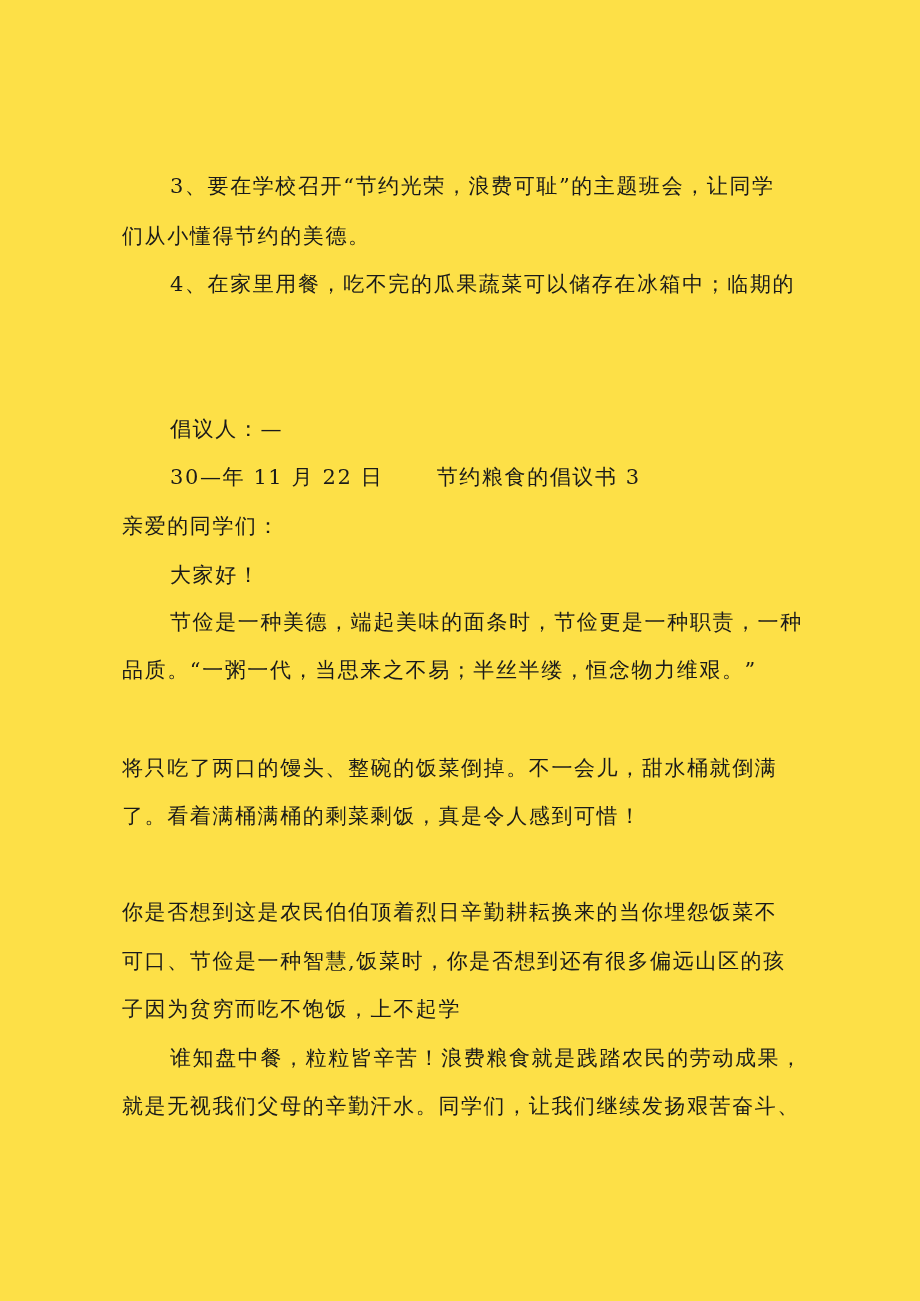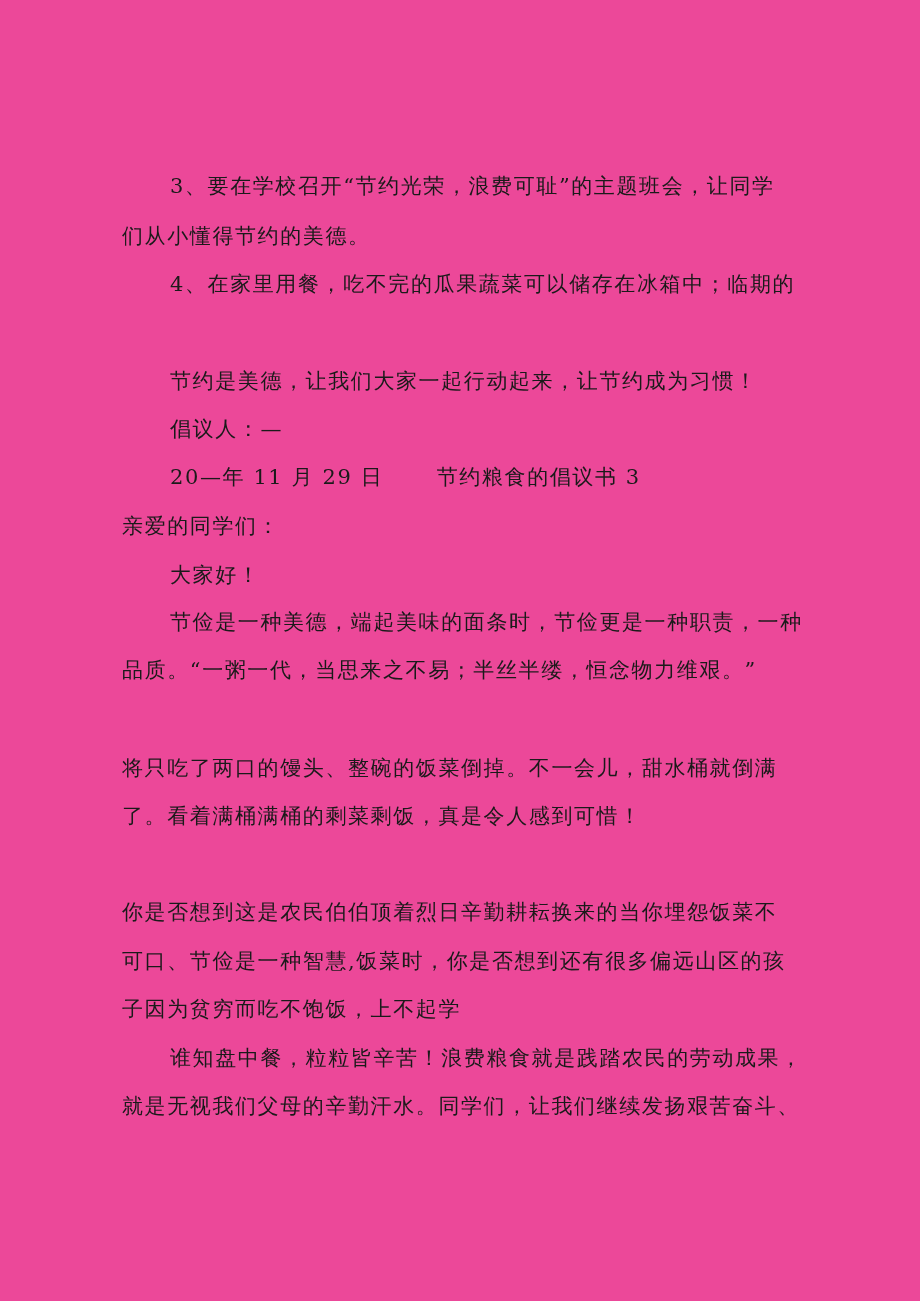--- a/index.html
+++ b/index.html
@@ -13,43 +13,42 @@
       position: relative;
       overflow: hidden;
       font-family: "DejaVu Serif", "Liberation Serif", serif;
       color: #111111;
     }
     .page {
       position: absolute;
       left: 0; top: 0;
       width: 920px;
       height: 1301px;
-      background: #ec4899;
+      background: #fde047;
     }
     .line {
       position: absolute;
       white-space: nowrap;
       font-size: 21px;
       line-height: 28px;
       letter-spacing: 1.6px;
       color: #1a1a1a;
     }
     .indent { left: 170px; }
     .flush { left: 122px; }
   </style>
 </head>
 <body>
 
 <div class="page">
   <div class="line indent" style="top:172px">3、要在学校召开“节约光荣，浪费可耻”的主题班会，让同学</div>
   <div class="line flush" style="top:222px">们从小懂得节约的美德。</div>
   <div class="line indent" style="top:270px">4、在家里用餐，吃不完的瓜果蔬菜可以储存在冰箱中；临期的</div>
-  <div class="line indent" style="top:367px">节约是美德，让我们大家一起行动起来，让节约成为习惯！</div>
   <div class="line indent" style="top:415px">倡议人：—</div>
-  <div class="line indent" style="top:463px">20—年 11 月 29 日　　 节约粮食的倡议书 3</div>
+  <div class="line indent" style="top:463px">30—年 11 月 22 日　　 节约粮食的倡议书 3</div>
   <div class="line flush" style="top:512px">亲爱的同学们：</div>
   <div class="line indent" style="top:561px">大家好！</div>
   <div class="line indent" style="top:608px">节俭是一种美德，端起美味的面条时，节俭更是一种职责，一种</div>
   <div class="line flush" style="top:656px">品质。“一粥一代，当思来之不易；半丝半缕，恒念物力维艰。”</div>
   <div class="line flush" style="top:754px">将只吃了两口的馒头、整碗的饭菜倒掉。不一会儿，甜水桶就倒满</div>
   <div class="line flush" style="top:802px">了。看着满桶满桶的剩菜剩饭，真是令人感到可惜！</div>
   <div class="line flush" style="top:898px">你是否想到这是农民伯伯顶着烈日辛勤耕耘换来的当你埋怨饭菜不</div>
   <div class="line flush" style="top:947px">可口、节俭是一种智慧,饭菜时，你是否想到还有很多偏远山区的孩</div>
   <div class="line flush" style="top:995px">子因为贫穷而吃不饱饭，上不起学</div>
   <div class="line indent" style="top:1044px">谁知盘中餐，粒粒皆辛苦！浪费粮食就是践踏农民的劳动成果，</div>

